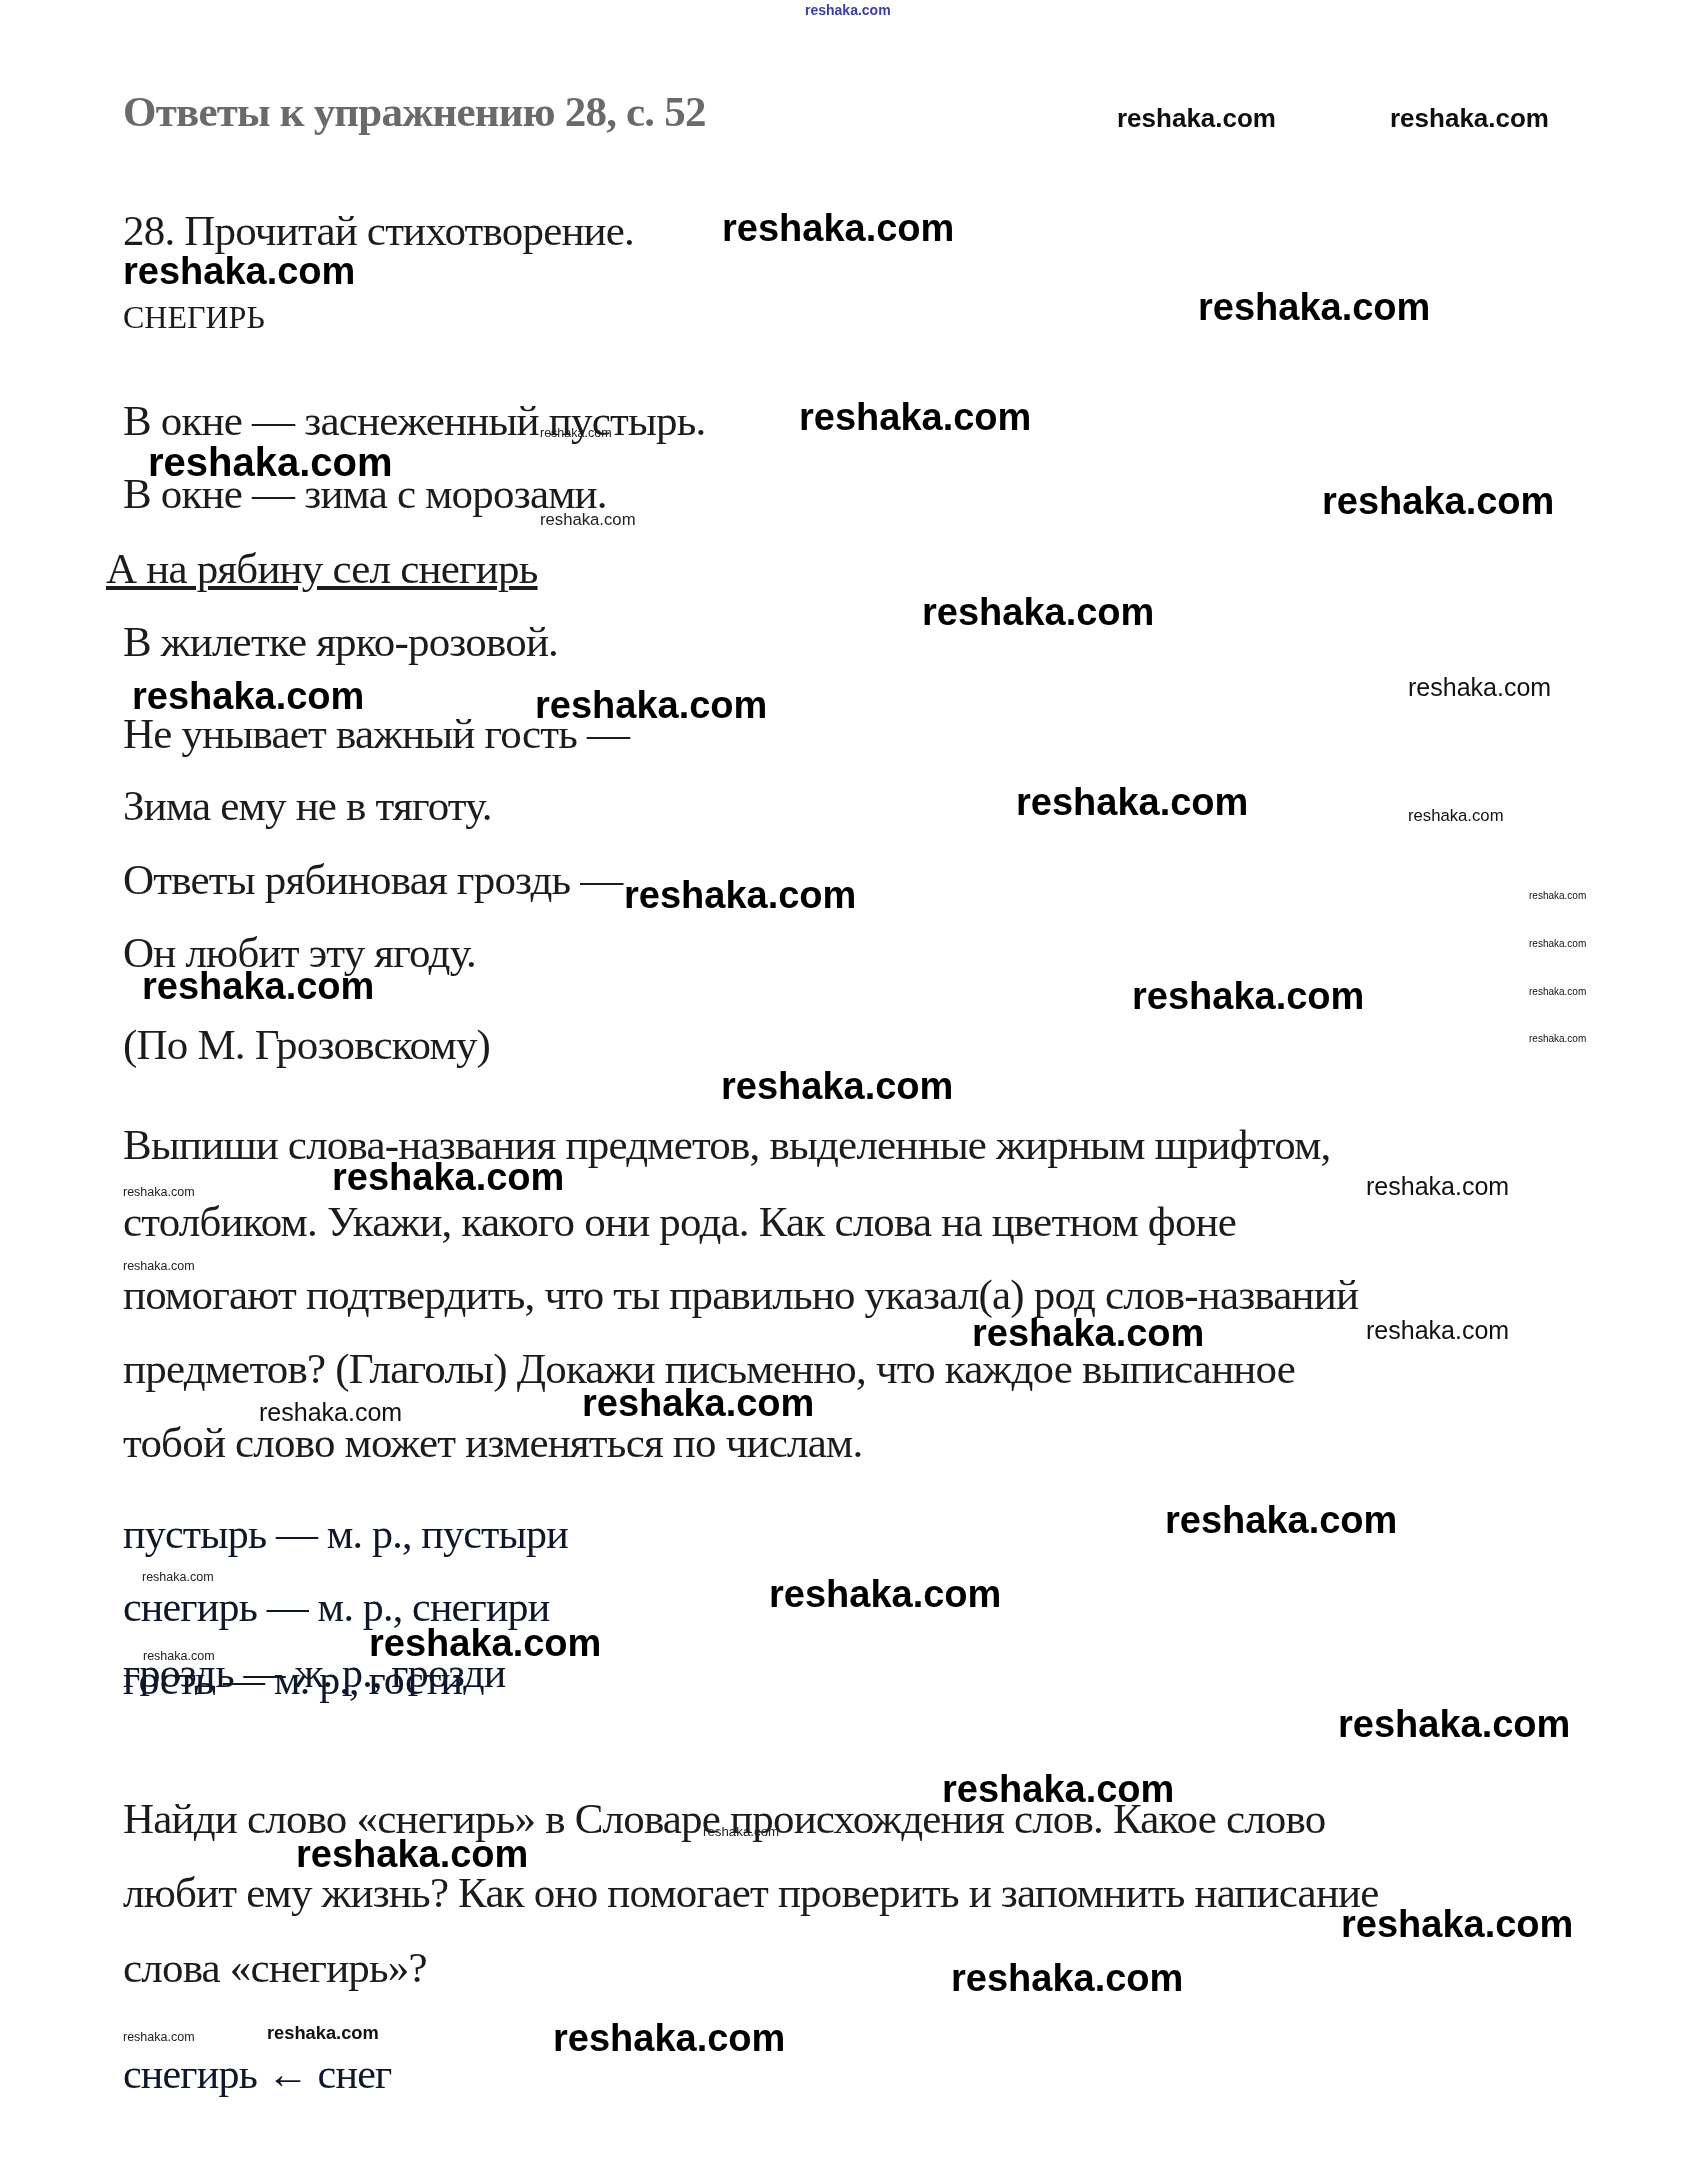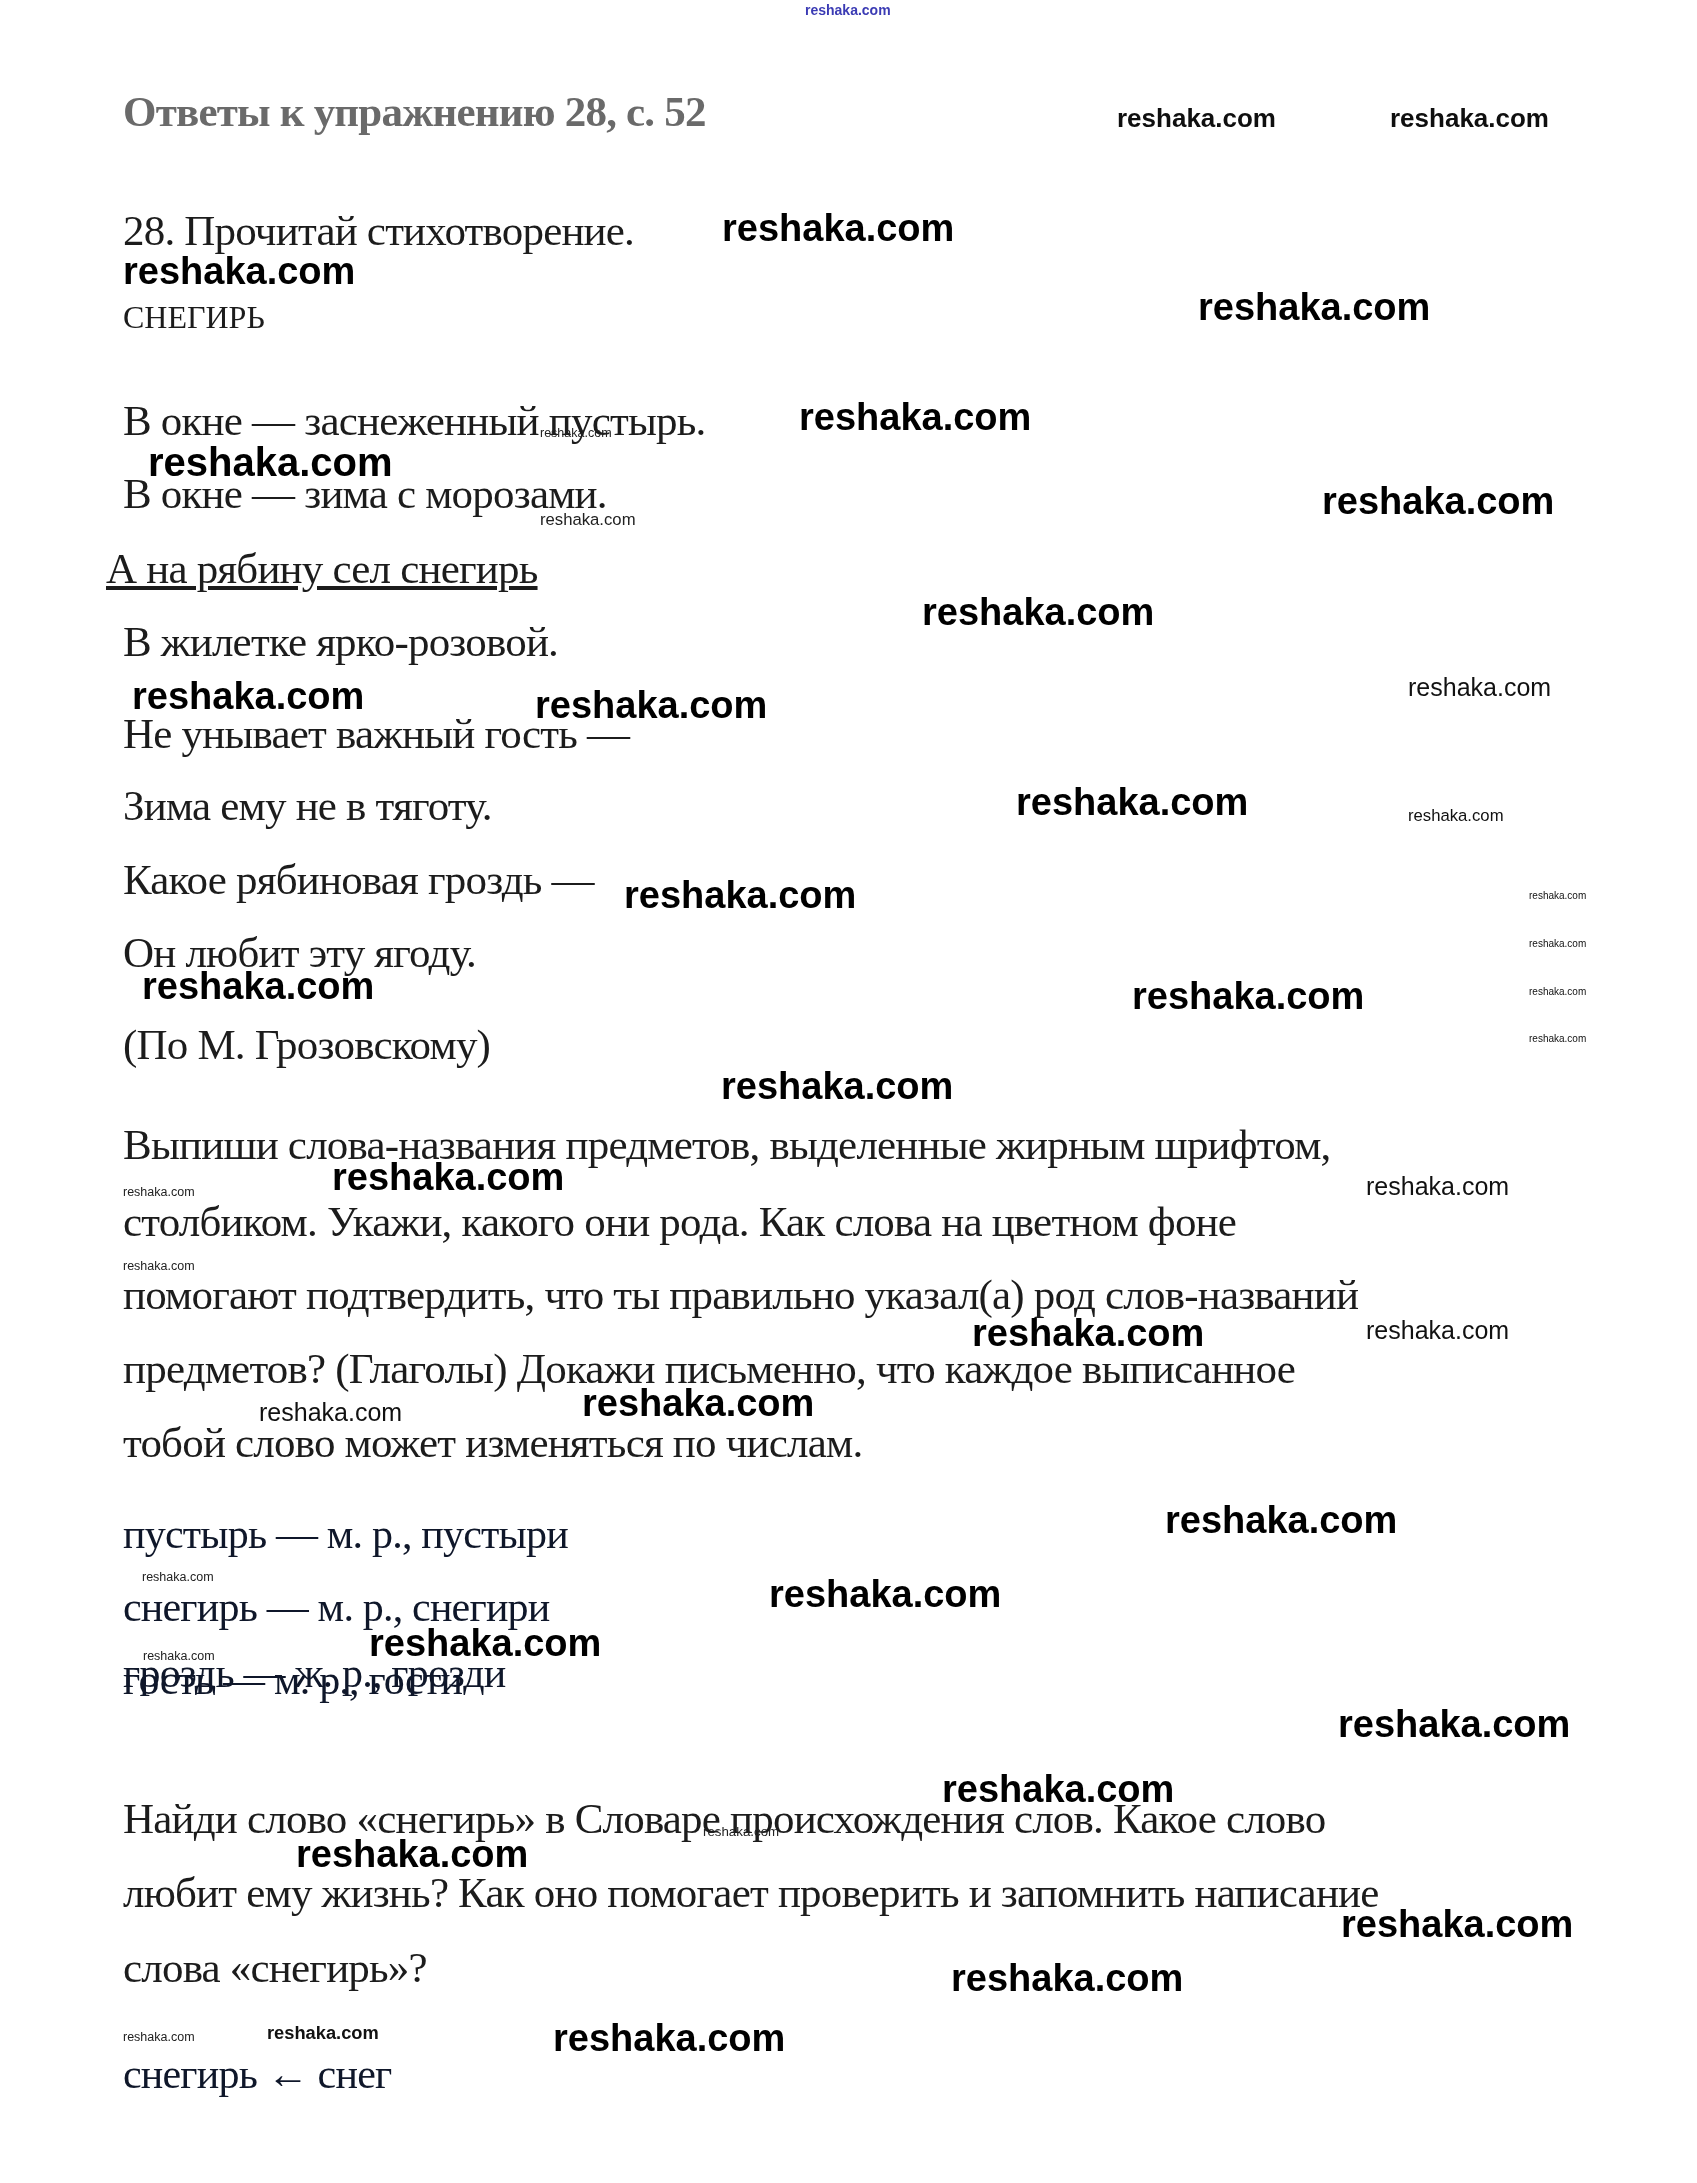--- a/index.html
+++ b/index.html
@@ -61,21 +61,21 @@
   <div id="text-layer">
       <div class="line heading" style="left: 123px; top: 88px; text-align: right;">Ответы к упражнению 28, с. 52</div>
       <div class="line body" style="left: 123px; top: 207px;">28. Прочитай стихотворение.</div>
       <div class="line title" style="left: 123px; top: 300px;">СНЕГИРЬ</div>
       <div class="line body" style="left: 123px; top: 397px;">В окне — заснеженный пустырь.</div>
       <div class="line body" style="left: 123px; top: 470px;">В окне — зима с морозами.</div>
       <div class="line body" style="left: 106px; top: 545px; text-decoration: underline;">А на рябину сел снегирь</div>
       <div class="line body" style="left: 123px; top: 618px;">В жилетке ярко-розовой.</div>
       <div class="line body" style="left: 123px; top: 710px;">Не унывает важный гость —</div>
       <div class="line body" style="left: 123px; top: 782px; text-align: right;">Зима ему не в тяготу.</div>
-      <div class="line body" style="left: 123px; top: 856px;">Какое рябиновая гроздь —</div>
+      <div class="line body" style="left: 123px; top: 856px;">Ответы рябиновая гроздь —</div>
       <div class="line body" style="left: 123px; top: 929px;">Он любит эту ягоду.</div>
       <div class="line body" style="left: 123px; top: 1021px;">(По М. Грозовскому)</div>
       <div class="line body" style="left: 123px; top: 1121px;">Выпиши слова-названия предметов, выделенные жирным шрифтом,</div>
       <div class="line body" style="left: 123px; top: 1198px;">столбиком. Укажи, какого они рода. Как слова на цветном фоне</div>
       <div class="line body" style="left: 123px; top: 1271px;">помогают подтвердить, что ты правильно указал(а) род слов-названий</div>
       <div class="line body" style="left: 123px; top: 1345px;">предметов? (Глаголы) Докажи письменно, что каждое выписанное</div>
       <div class="line body" style="left: 123px; top: 1419px;">тобой слово может изменяться по числам.</div>
       <div class="line gray" style="left: 123px; top: 1511px;">пустырь — м. р., пустыри</div>
       <div class="line gray" style="left: 123px; top: 1584px;">снегирь — м. р., снегири</div>
       <div class="line gray" style="left: 123px; top: 1657px;">гость — м. р., гости</div>

